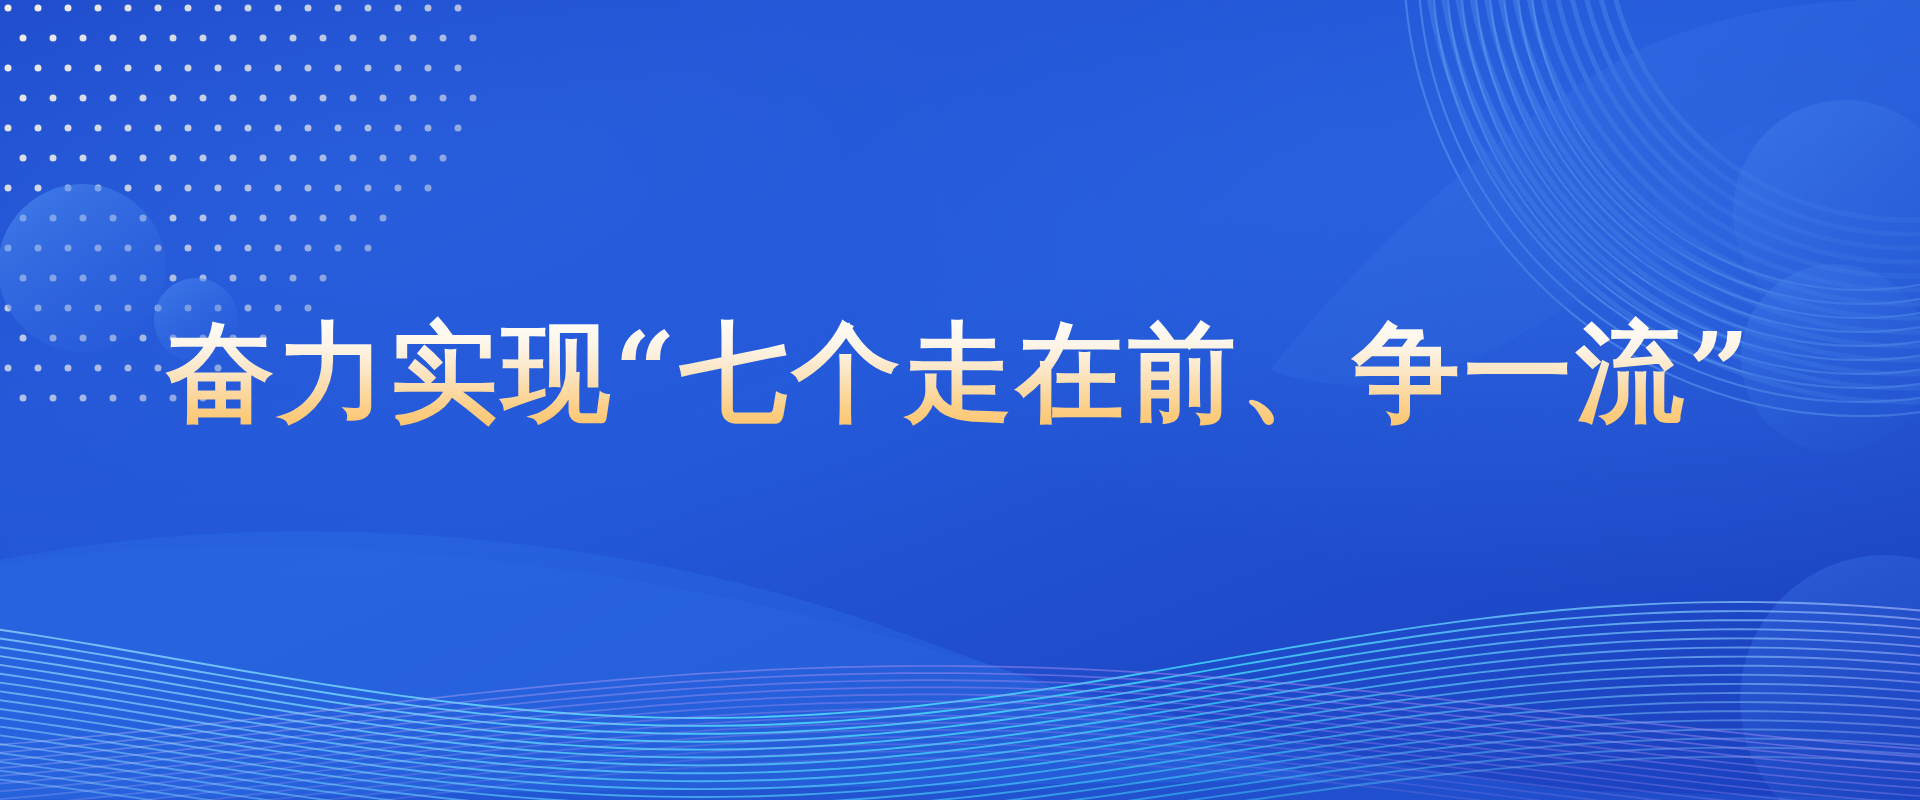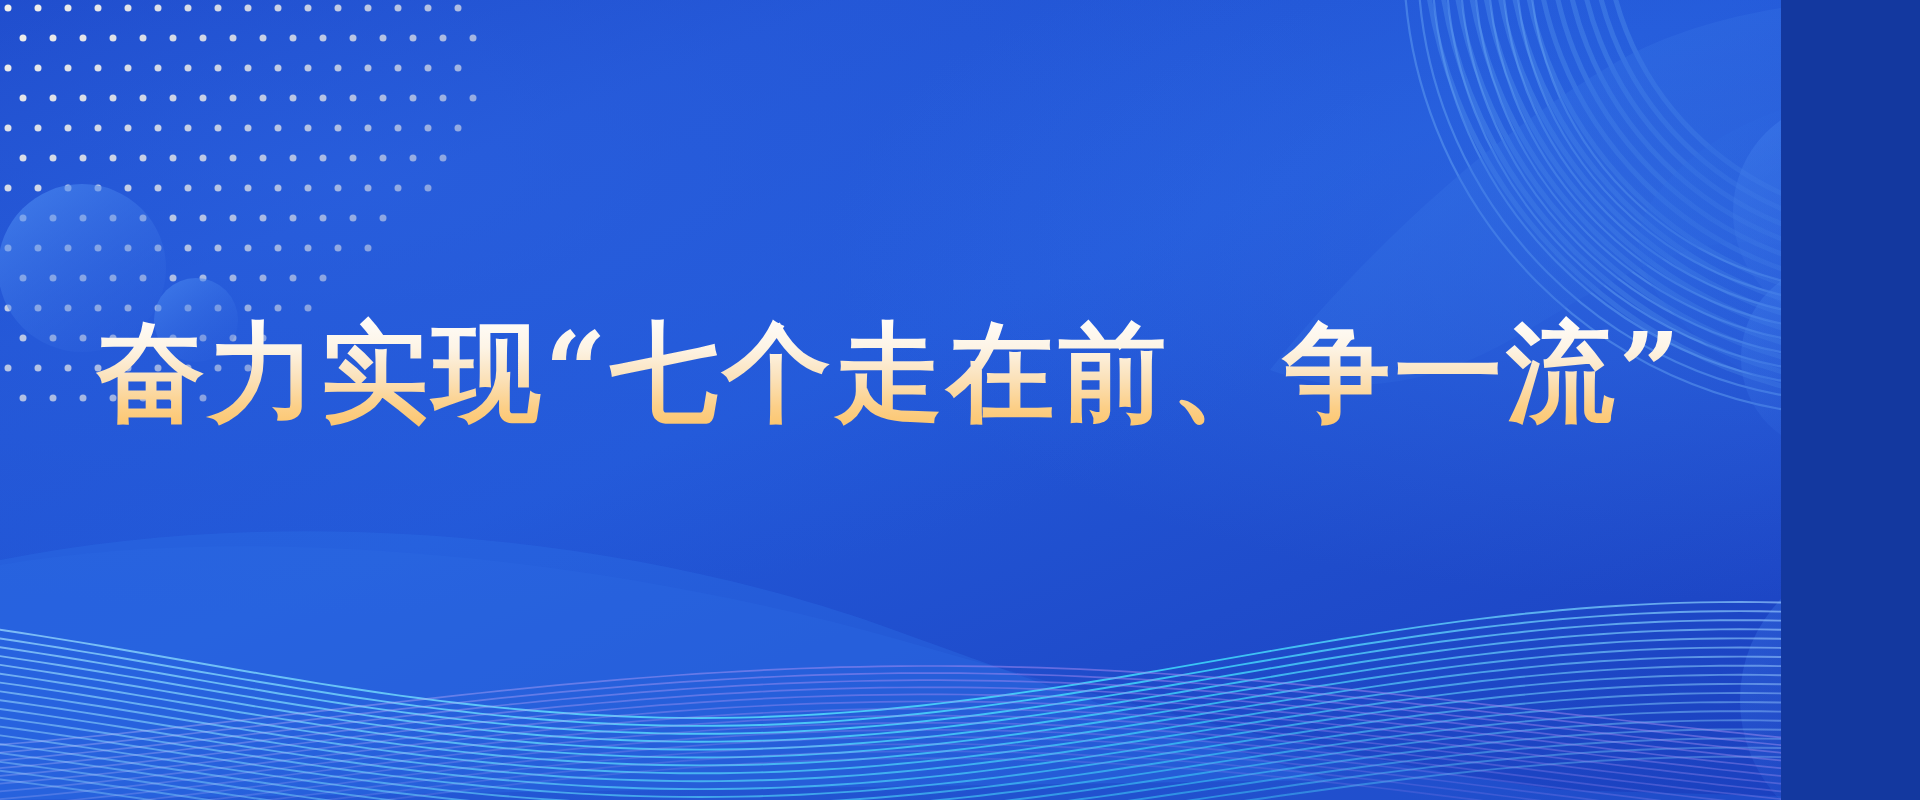--- a/index.html
+++ b/index.html
@@ -1,18 +1,18 @@
 <!DOCTYPE html>
 <html><head>
 <meta charset="utf-8">
 <style>
   html,body{margin:0;padding:0;background:#13389f;}
   #stage{
     position:relative;
-    width:1781px;height:800px;
+    width:1920px;height:800px;
     overflow:hidden;
     font-family:"Liberation Serif", "DejaVu Serif", serif;
     background:#15803d;
   }
   .svg-layer{position:absolute;top:0;left:0;width:1920px;height:800px;}
   #banner-title{
     position:absolute;
     left:0; right:0;
     top:238px;
     text-align:center;

